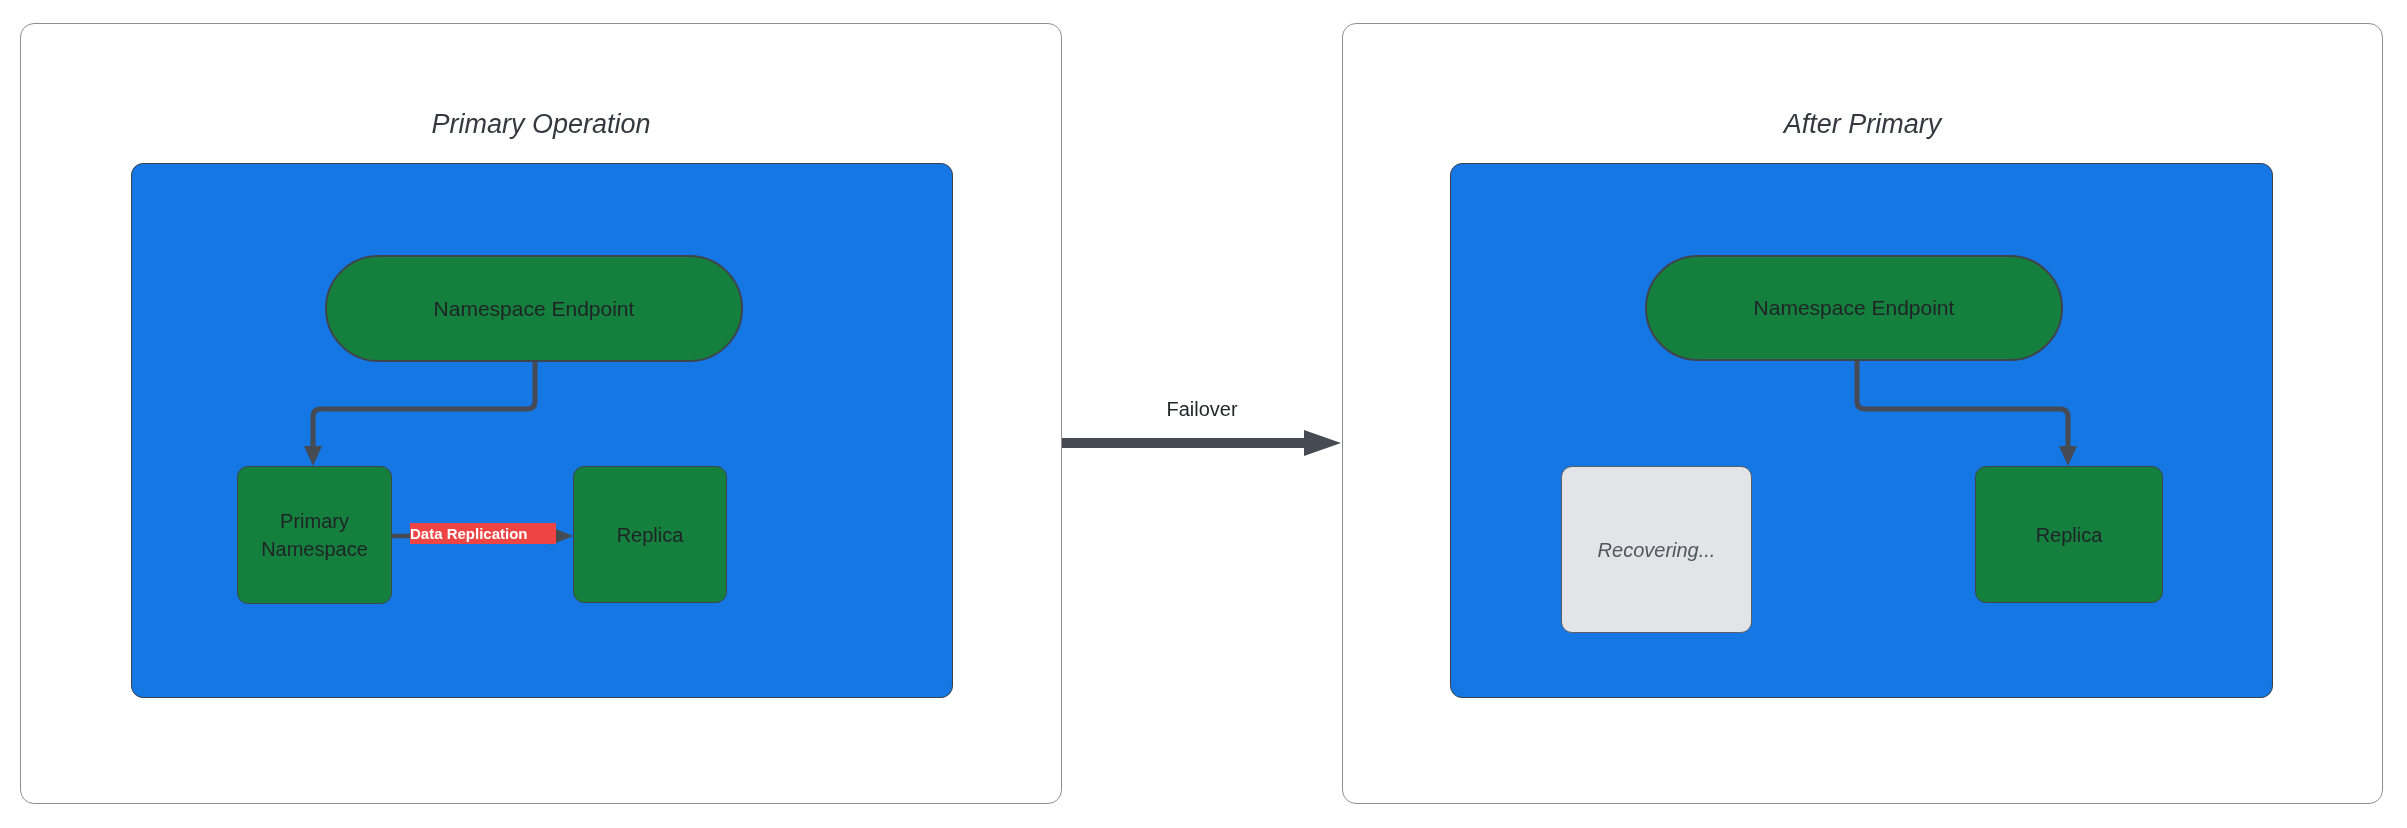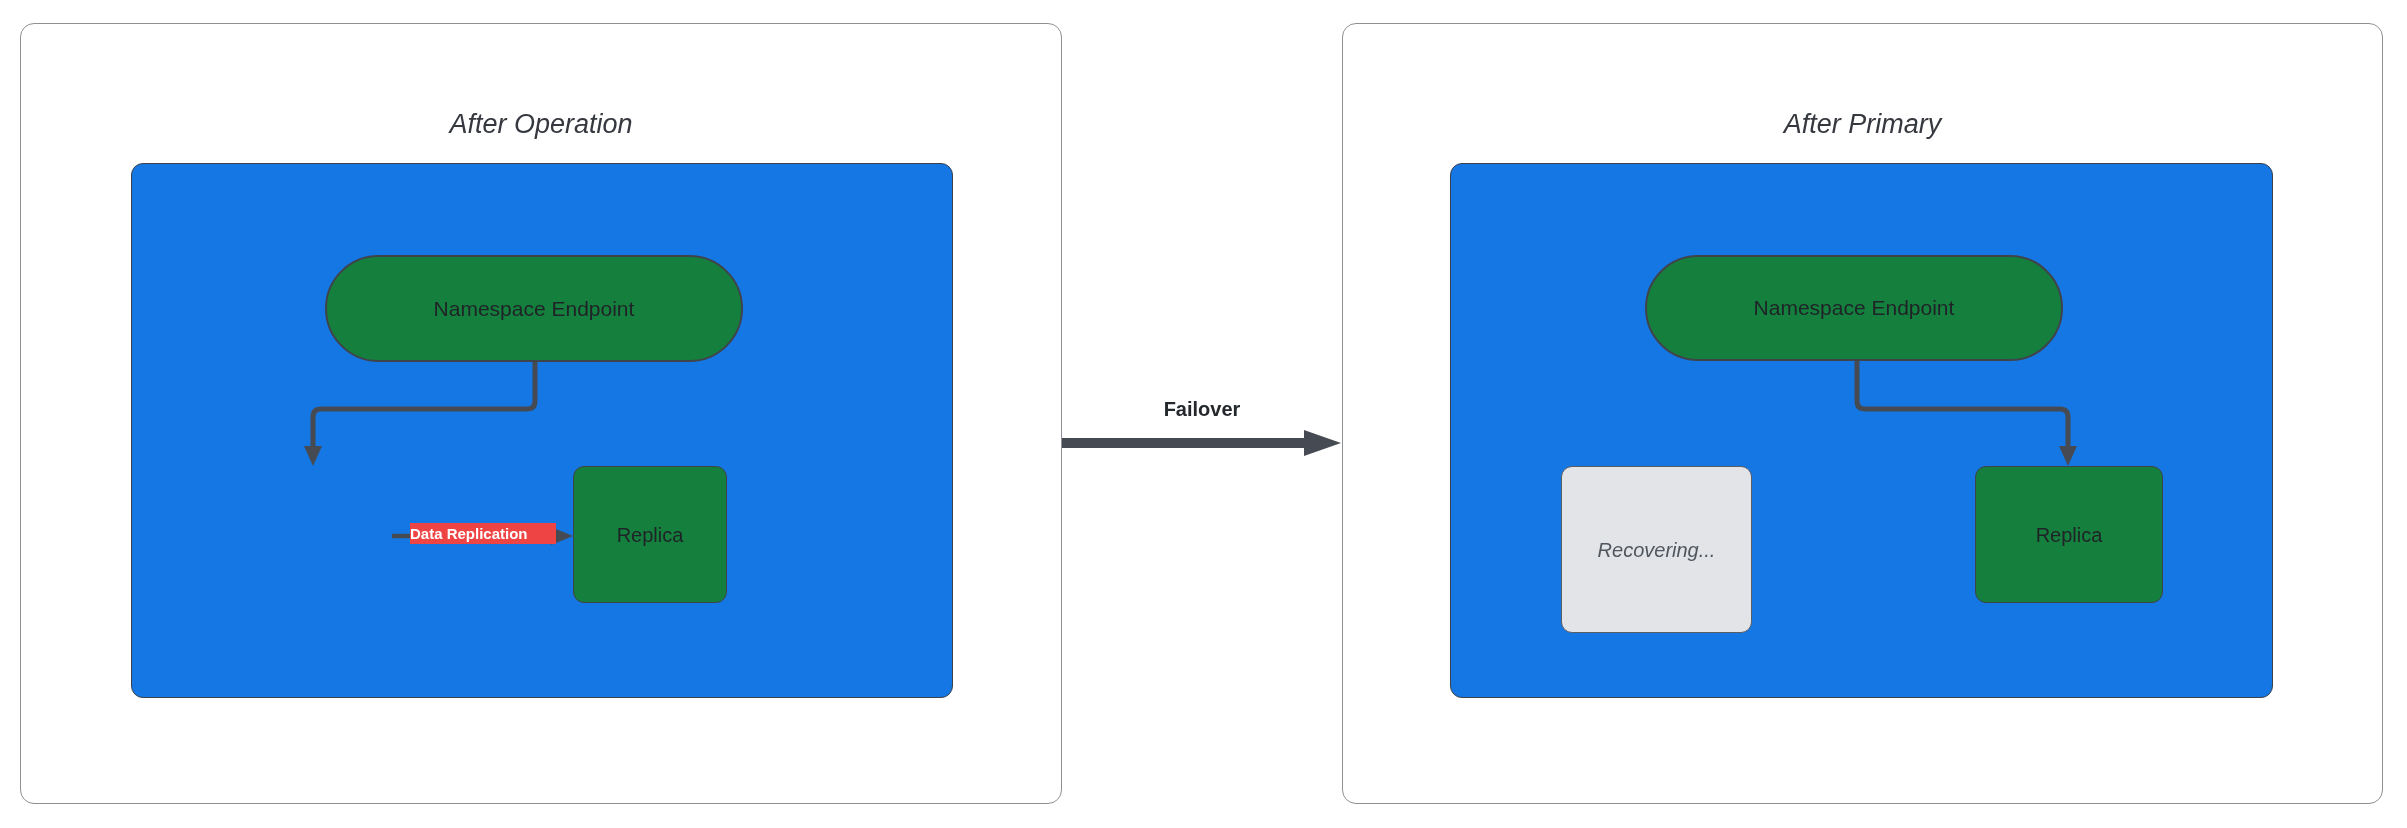--- a/index.html
+++ b/index.html
@@ -94,30 +94,29 @@
     padding: 2px 0;
   }
   .failover-label {
     position: absolute;
     left: 1102px;
     top: 398px;
     width: 200px;
     text-align: center;
     font-size: 20px;
     color: #24272b;
-    font-weight: bold;
   }
 </style>
 </head>
 <body>
 
 <div class="canvas">
 
   <section class="panel panel-left">
-    <div class="panel-title">After Operation</div>
+    <div class="panel-title">Primary Operation</div>
   </section>
 
   <section class="panel panel-right">
     <div class="panel-title">After Primary</div>
   </section>
 
   <div class="blue-box blue-left"></div>
   <div class="blue-box blue-right"></div>
 
   <svg class="svg-overlay" viewBox="0 0 2407 828">
@@ -129,20 +128,21 @@
     <polygon points="551,527 551,545 573,536" fill="#464b53"></polygon>
 
     <line x1="1062" y1="443" x2="1306" y2="443" stroke="#464b53" stroke-width="10"></line>
     <polygon points="1304,430 1304,456 1341,443" fill="#464b53"></polygon>
 
     <path d="M1857 361 L1857 401 Q1857 409 1865 409 L2060 409 Q2068 409 2068 417 L2068 448" fill="none" stroke="#464b53" stroke-width="5"></path>
     <polygon points="2059,446 2077,446 2068,466" fill="#464b53"></polygon>
   </svg>
 
   <div class="node pill pill-left">Namespace Endpoint</div>
+  <div class="node rect primary-left">Primary Namespace</div>
   <div class="node rect replica-left">Replica</div>
   <div class="edge-label">Data Replication</div>
 
   <div class="node pill pill-right">Namespace Endpoint</div>
   <div class="node rect recovering">Recovering...</div>
   <div class="node rect replica-right">Replica</div>
 
   <div class="failover-label">Failover</div>
 
 </div>

